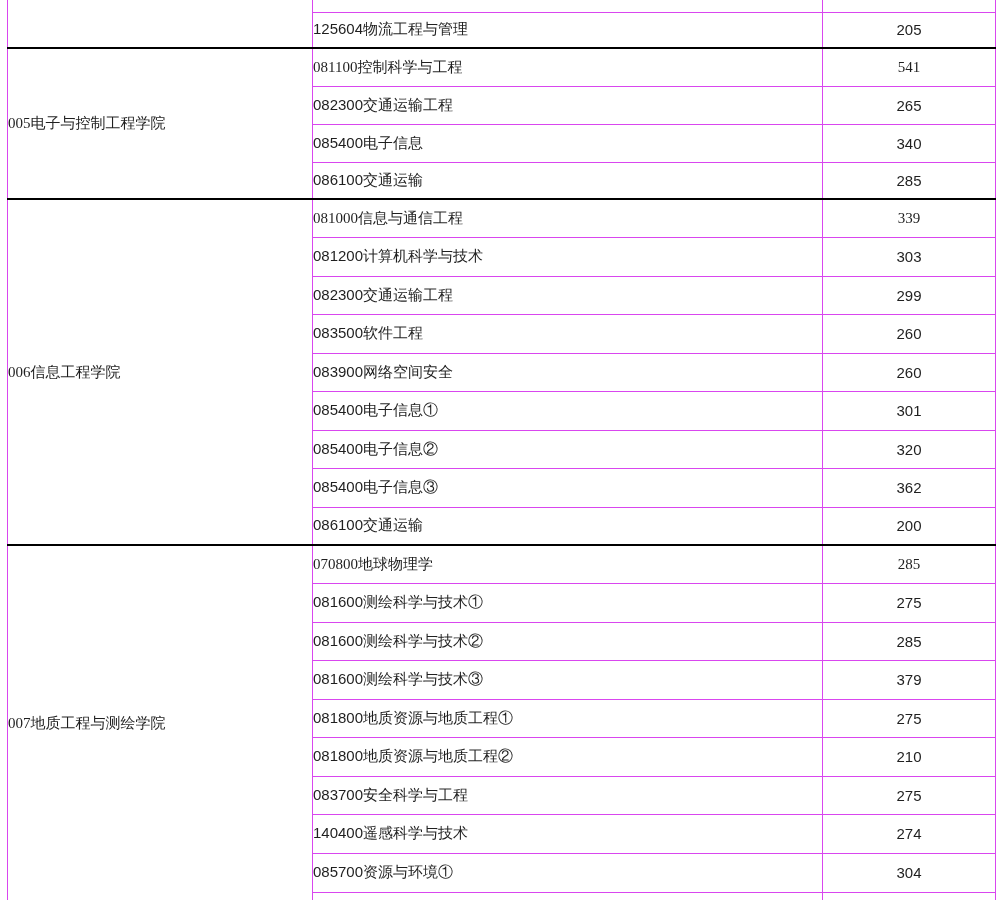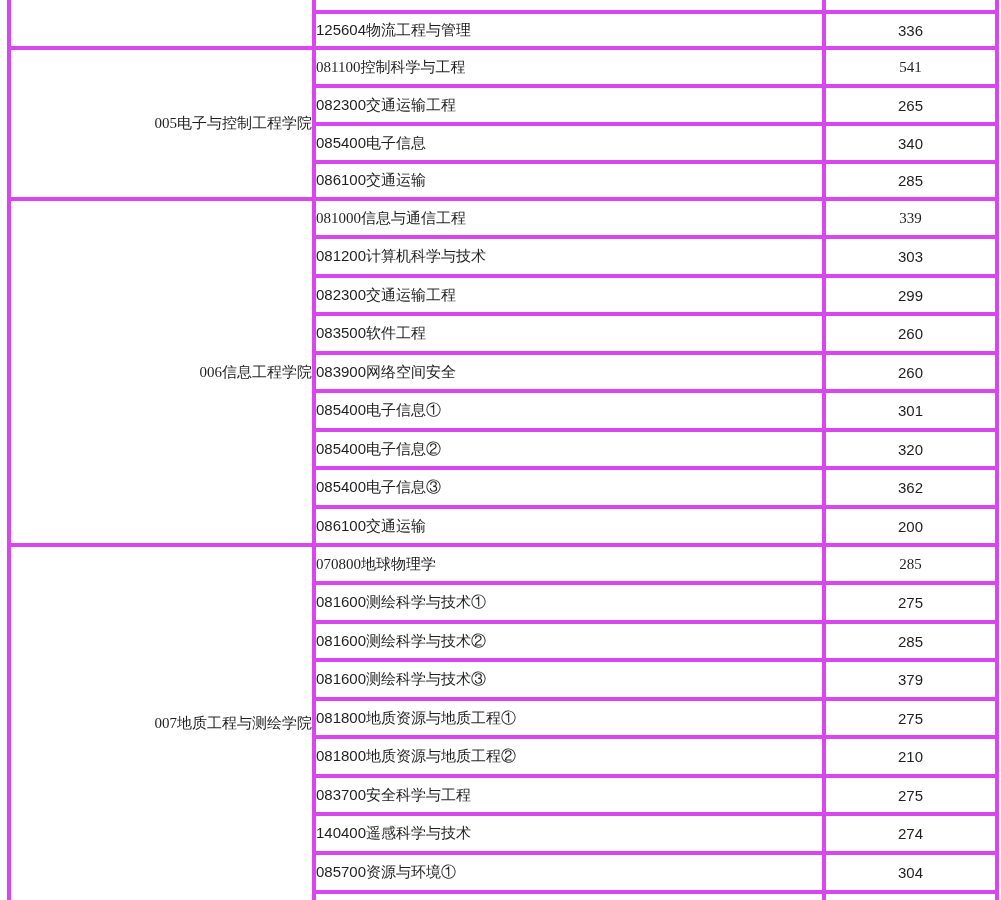--- a/index.html
+++ b/index.html
@@ -15,30 +15,30 @@
     font-family: "Liberation Sans", sans-serif;
   }
   table.score-table {
     position: absolute;
     left: 7px;
     top: 0;
     border-collapse: collapse;
     table-layout: fixed;
   }
   table.score-table td {
-    border: 4px solid #d946ef;
+    border: 1px solid #d946ef;
     padding: 0;
     overflow: hidden;
     font-size: 15px;
     color: #1f1f1f;
     vertical-align: middle;
     white-space: nowrap;
   }
   td.college {
-    text-align: right;
+    text-align: left;
   }
   td.program {
     text-align: left;
     padding-left: 10px;
   }
   td.score {
     text-align: center;
   }
   
   tr.sec-start > td {
@@ -64,21 +64,21 @@
   </colgroup>
   <tbody>
 
     <tr style="height:12px">
       <td class="college no-top" rowspan="2"></td>
       <td class="program no-top"></td>
       <td class="score no-top"></td>
     </tr>
     <tr style="height:36px">
       <td class="program">125604物流工程与管理</td>
-      <td class="score">336</td>
+      <td class="score">205</td>
     </tr>
 
     <tr class="sec-start" style="height:38px">
       <td class="college" rowspan="4">005电子与控制工程学院</td>
       <td class="program">081100控制科学与工程</td>
       <td class="score">541</td>
     </tr>
     <tr style="height:38px">
       <td class="program">082300交通运输工程</td>
       <td class="score">265</td>

